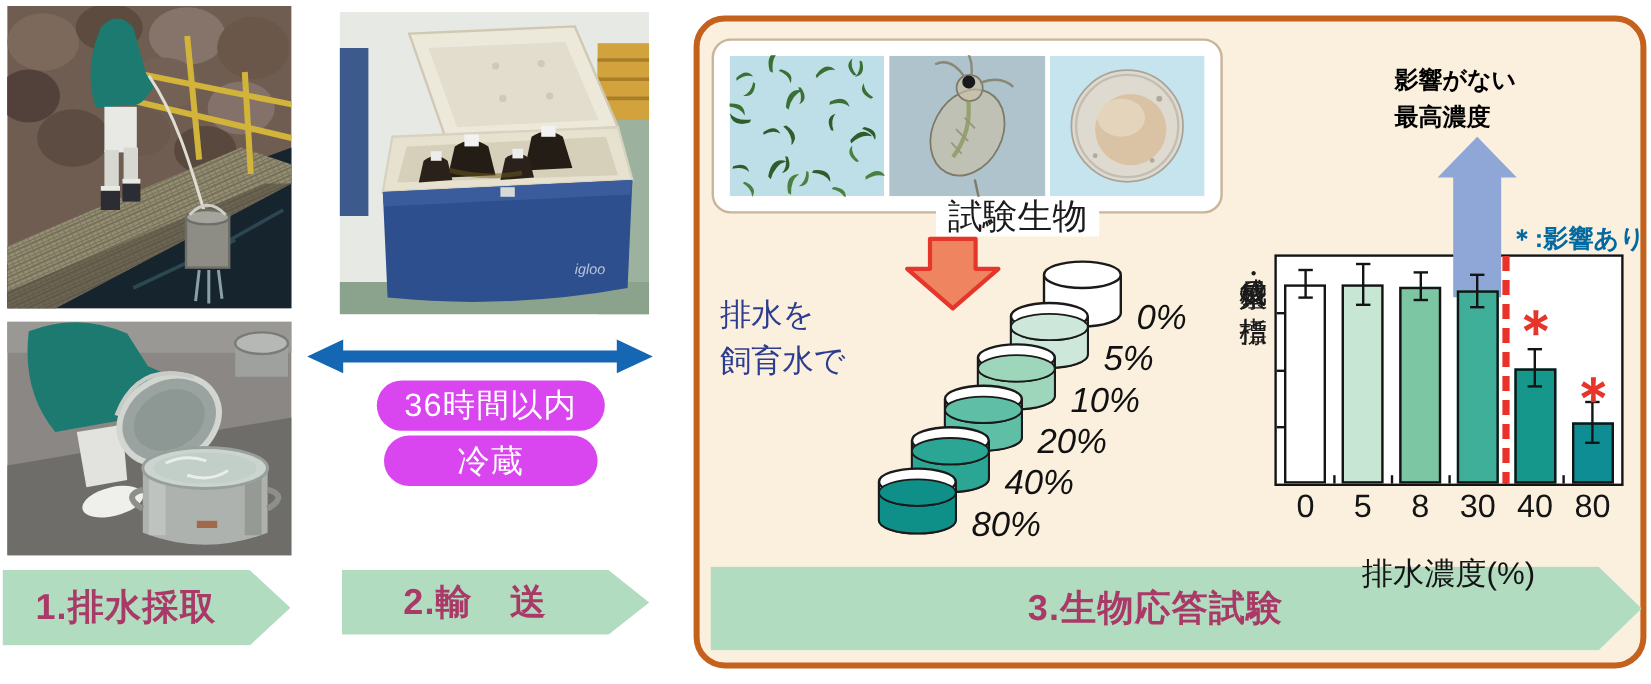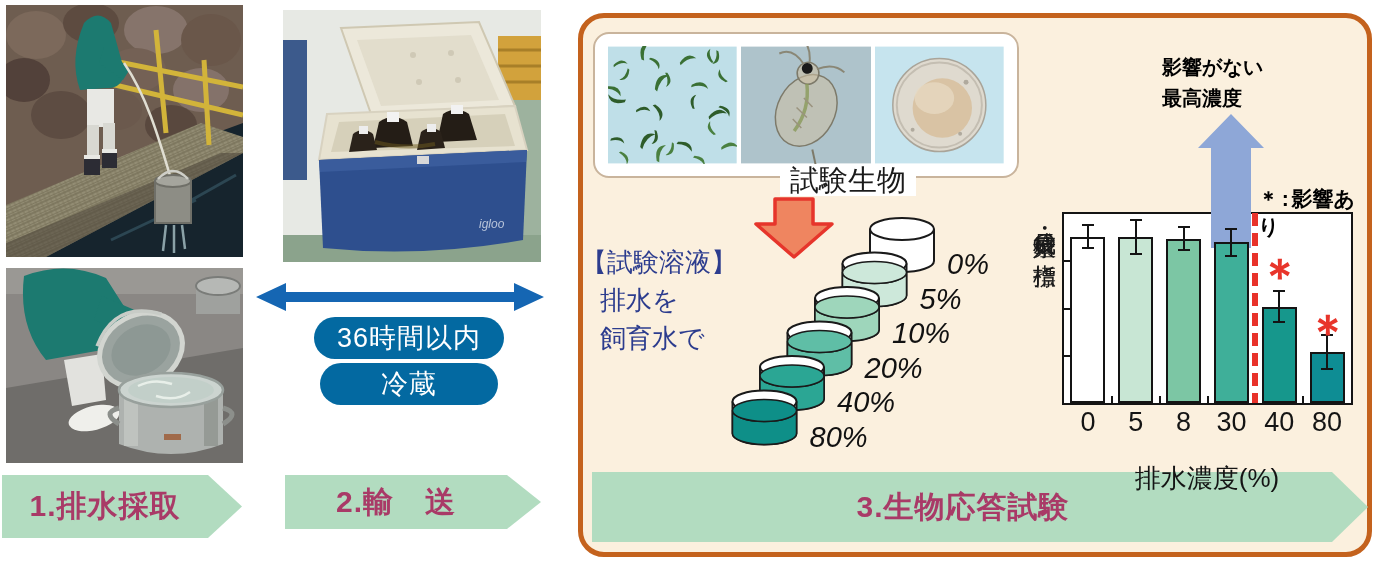--- a/index.html
+++ b/index.html
@@ -2,21 +2,21 @@
 <html><head>
 <meta charset="utf-8">
 <style>
   html,body{margin:0;padding:0;background:#fff;}
   body{font-family:"Liberation Sans","DejaVu Sans",sans-serif;}
   #root{position:relative;width:1376px;height:570px;background:#fff;overflow:hidden;}
   .abs{position:absolute;}
   svg text{font-family:inherit;}
 
   
-  .pill{position:absolute;background:#0369a1;border-radius:22px;color:#fff;
+  .pill{position:absolute;background:#d946ef;border-radius:22px;color:#fff;
         display:flex;align-items:center;justify-content:center;
         font-size:27px;font-weight:500;letter-spacing:1px;}
 
   
   #panel{position:absolute;left:578px;top:13px;width:794px;height:544px;
          box-sizing:border-box;background:#FBF0DE;border:5px solid #C4621D;border-radius:26px;}
 
   #org-box{position:absolute;left:593px;top:32px;width:426px;height:146px;box-sizing:border-box;
            background:#fff;border:2px solid #C9B49C;border-radius:16px;
            display:flex;gap:4px;padding:12px 13px;}
@@ -34,21 +34,21 @@
   .bar{position:absolute;bottom:0;box-sizing:border-box;border:2px solid #141414;}
   .errline{position:absolute;background:#141414;}
   .tick{position:absolute;background:#141414;}
   #ylabel{position:absolute;left:1030px;top:214px;height:192px;writing-mode:vertical-rl;text-orientation:upright;
           font-size:23px;color:#1a1a1a;letter-spacing:1px;z-index:2;}
   #xlabels{position:absolute;left:1064px;top:407px;width:287px;display:flex;z-index:2;}
   #xlabels span{flex:1;text-align:center;font-size:27px;color:#141414;}
   #xaxis-title{position:absolute;left:1077px;top:436px;width:260px;text-align:center;font-size:26px;color:#141414;z-index:2;margin-top:25px;}
   #noec-line{position:absolute;left:1252px;top:213px;width:6px;height:190px;z-index:4;
              background:repeating-linear-gradient(to bottom,#E8322A 0 13px,rgba(0,0,0,0) 13px 20px);}
-  #legend-effect{position:absolute;left:1258px;top:185px;font-size:21px;color:#000000;font-weight:600;z-index:2;font-family:Liberation Mono, monospace;}
+  #legend-effect{position:absolute;left:1258px;top:185px;font-size:21px;color:#0369a1;font-weight:600;z-index:2;}
   .star{position:absolute;width:44px;text-align:center;font-size:46px;line-height:50px;color:#E8352B;z-index:5;font-weight:600;}
   #noec-text{position:absolute;left:1162px;top:52px;font-size:20px;line-height:31px;font-weight:600;color:#000000;z-index:2;}
 
   
   .banner{position:absolute;background:#B2DCC0;display:flex;align-items:center;justify-content:center;
           color:#A93A67;font-size:30px;font-weight:600;letter-spacing:1px;}
   .banner .lbl{padding-right:34px;}
 </style>
 </head>
 <body>
@@ -258,21 +258,20 @@
   </div>
   <div id="org-label">
     <span>試験生物</span>
   </div>
 
   <svg class="abs" style="left:752px;top:196px;" width="84" height="64" viewBox="0 0 84 64">
     <polygon points="23,3 61,3 61,28 80,28 42,61 4,28 23,28" fill="#EF8560" stroke="#E6352B" stroke-width="3.5" stroke-linejoin="round"></polygon>
   </svg>
 
   <div id="solution-text">
-    <div>【試験溶液】</div>
     <div class="ind">排水を</div>
     <div class="ind">飼育水で</div>
   </div>
 
   <svg id="beakers-svg" class="abs" style="left:700px;top:212px;" width="310" height="245" viewBox="0 0 310 245">
       <g>
         <path d="M170,17 L170,49 A32,11 0 0 0 234,49 L234,17" fill="#fff" stroke="#1a1a1a" stroke-width="2"></path>
         <ellipse cx="202" cy="17" rx="32" ry="11" fill="#fff" stroke="#1a1a1a" stroke-width="2"></ellipse>
         <text x="247" y="62" font-size="29" font-style="italic" fill="#111">0%</text>
       </g>

